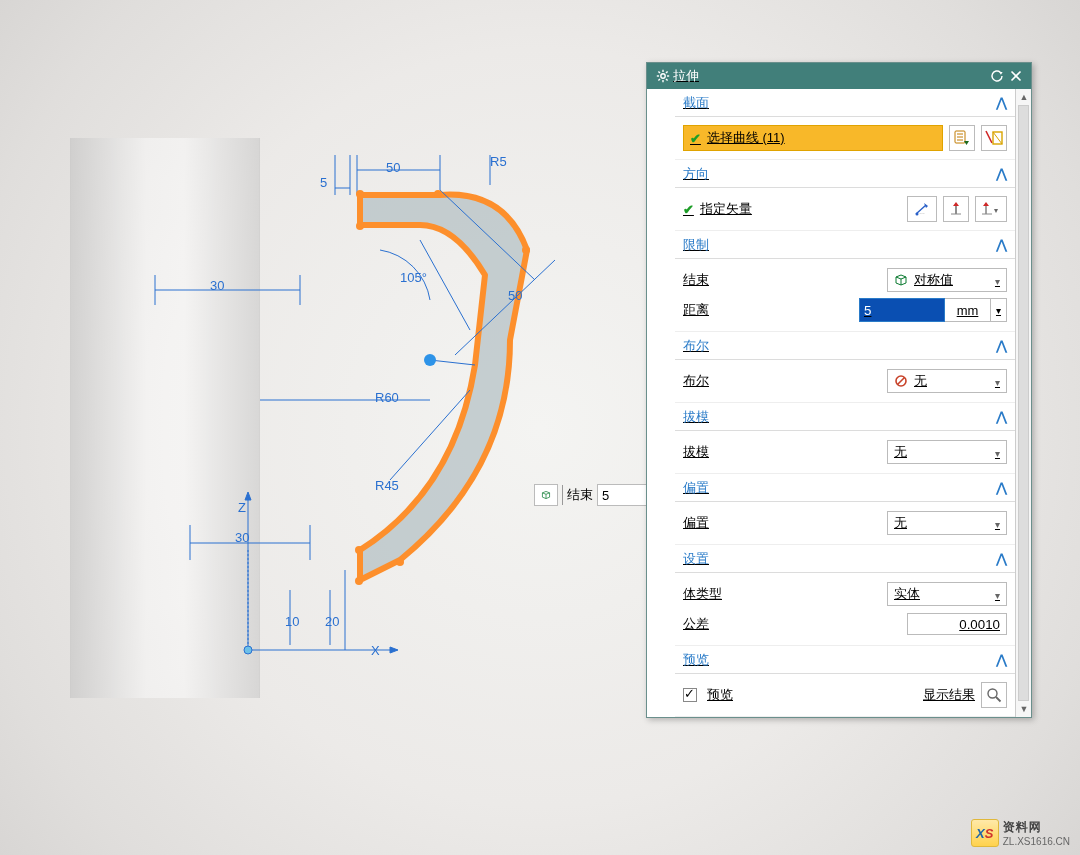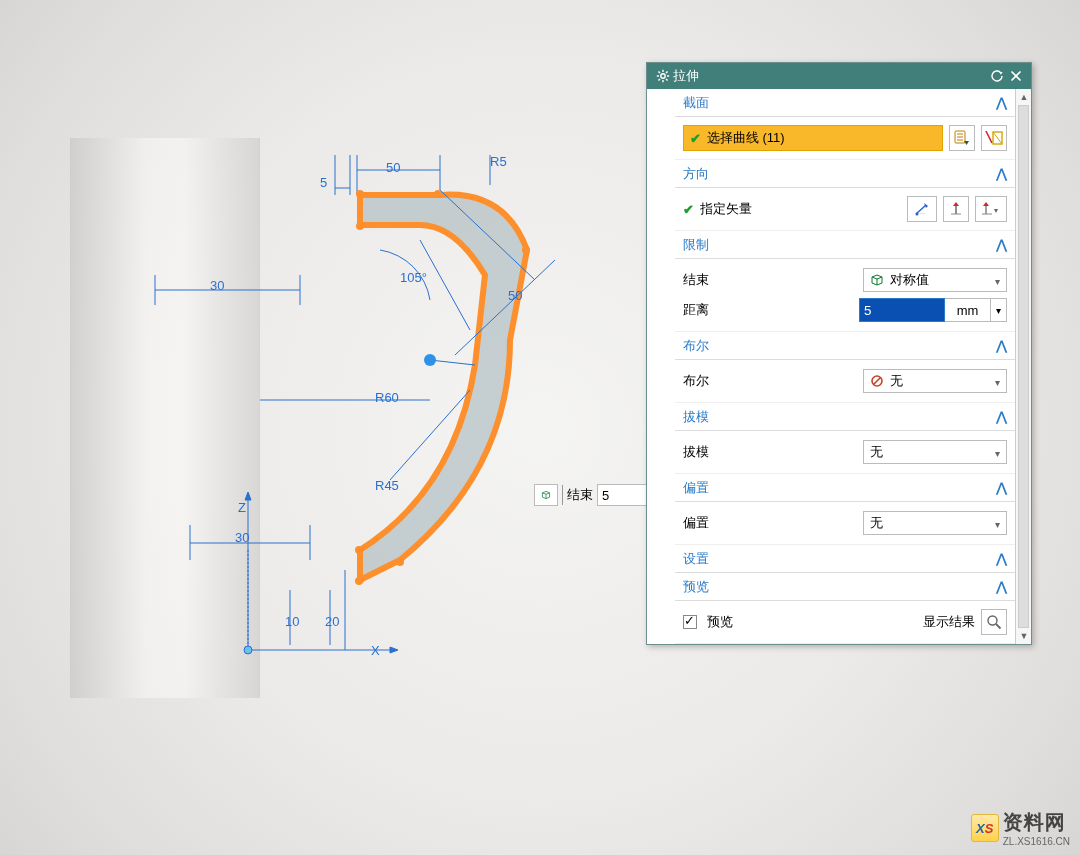--- a/index.html
+++ b/index.html
@@ -7,60 +7,60 @@
          width:1080px; height:855px; overflow:hidden;
          background:radial-gradient(circle at 50% 50%,#f4f4f2 0%,#eceae8 55%,#e0dedc 85%,#d8d6d4 100%); position:relative; }
   .sketch { position:absolute; left:90px; top:130px; }
   .label { position:absolute; color:#2a70d0; font-size:13px; font-family:Arial,sans-serif; }
   .handle { position:absolute; width:8px; height:8px; background:#fd8f2c; border-radius:50%; }
   .float-edit { position:absolute; left:534px; top:484px; display:flex; align-items:center; gap:4px; }
   .float-edit .sep { width:1px; height:20px; background:#999; }
   .float-edit button.icon { width:24px; height:22px; background:#fff; border:1px solid #bbb; display:flex; align-items:center; justify-content:center; font-size:11px; }
   .float-edit .lbl { font-size:13px; }
   .float-edit input.val { width:90px; height:22px; border:1px solid #bbb; padding:0 4px; font-size:13px; background:#fff; }
-  .panel { position:absolute; left:646px; top:62px; width:386px; background:#fff; border:1px solid #6a8f8c; box-shadow:2px 2px 6px rgba(0,0,0,.25); }
+  .panel { position:absolute; left:646px; top:62px; width:386px; background:#fff; border:1px solid #6a8f8c; box-shadow:2px 2px 6px rgba(0,0,0,.25);text-decoration:underline; }
   .panel-title { background:#417f7a; color:#fff; height:26px; display:flex; align-items:center; padding:0 6px; }
   .panel-title span.t { flex:1; font-size:13px; }
   .panel-title .ticon { margin:0 3px; cursor:pointer; display:inline-flex; }
   .panel-body { display:flex;margin-left:28px; }
   .panel-content { flex:1; max-height:720px; overflow:hidden; }
   .panel-scroll { width:16px; border-left:1px solid #ccc; background:#f6f6f6; position:relative; }
   .panel-scroll .up, .panel-scroll .down { position:absolute; left:0; width:16px; height:16px;
     display:flex; align-items:center; justify-content:center; font-size:9px; color:#666; }
   .panel-scroll .up { top:0; } .panel-scroll .down { bottom:0; }
   .panel-scroll .thumb { position:absolute; top:16px; bottom:16px; left:2px; right:2px; background:#ddd; border:1px solid #ccc; }
   .sec-header { height:28px; display:flex; align-items:center; justify-content:space-between; padding:0 8px;
                 color:#2a7bc8; border-bottom:1px solid #dcdcdc; cursor:pointer; }
   .chev { font-weight:bold; color:#2a7bc8; }
   .sec-body { padding:6px 8px; border-bottom:1px solid #eee; }
   .row { display:flex; align-items:center; height:30px; gap:6px; }
   .row-label { width:90px; }
   .spacer { flex:1; }
-  .select { height:24px; border:1px solid #bbb; background:#fff; width:144px; display:flex; align-items:center; padding:0 6px; gap:2px; justify-content:space-between; }
+  .select { height:24px; border:1px solid #bbb; background:#fff; width:120px; display:flex; align-items:center; padding:0 6px; gap:2px; justify-content:space-between; }
   .select .caret::after { content:"▾"; font-size:10px; color:#666; }
   .input-dist { display:flex; height:24px; width:148px; }
   .input-dist input { flex:1; width:70px; border:1px solid #2a7bc8; background:#0a4fb2; color:#fff; padding:0 4px; }
   .input-dist .unit { width:46px; border:1px solid #bbb; border-left:none; text-align:center; display:flex; align-items:center; justify-content:center; background:#fff; }
   .input-dist .caret2 { width:16px; border:1px solid #bbb; border-left:none; display:flex; align-items:center; justify-content:center; font-size:10px; background:#fff; }
   .checkbox { display:inline-block; width:14px; height:14px; border:1px solid #888; margin-right:4px; position:relative; background:#fff; }
   .checkbox.checked::after { content:"✓"; position:absolute; top:-3px; left:0; font-size:13px; }
   .curve-row { display:flex; align-items:center; height:30px; gap:6px; }
   .curve-sel { flex:1; height:26px; background:#f8b829; border:1px solid #e0a300; display:flex; align-items:center; padding:0 6px; gap:6px; }
   .green-check { color:#1e9e28; font-weight:bold; }
   .small-btn { width:26px; height:26px; border:1px solid #bbb; background:#fff; display:flex; align-items:center; justify-content:center; }
   .tol-input { width:100px; height:22px; border:1px solid #bbb; text-align:right; padding:0 6px; background:#fff; }
   .footer { padding:6px 8px; display:flex; justify-content:flex-end; gap:8px; background:#fff; }
   .btn { height:26px; padding:0 10px; border:1px solid #8aa8b0; background:linear-gradient(#f6fafb,#daecef); cursor:pointer; color:#1f5560; }
   .btn.ok { border-color:#5f9da7; background:linear-gradient(#eaf5f7,#c2e2e6); }
   .watermark { position:absolute; right:10px; bottom:8px; display:flex; align-items:center; gap:4px; }
   .watermark .wm-box { width:28px; height:28px; background:linear-gradient(#ffe9a8,#ffd24d); border:1px solid #e0b83b; border-radius:3px; display:flex; align-items:center; justify-content:center; font-style:italic; font-weight:bold; font-size:13px; }
   .watermark .wm-box span:first-child { color:#1f66a8; }
   .watermark .wm-box span:last-child { color:#d0342c; }
   .watermark .wm-txt { text-align:left; }
-  .watermark .wm-txt .top { font-weight:bold; font-size:20px; color:#444; letter-spacing:1px;}
+  .watermark .wm-txt .top { font-weight:bold; font-size:12px; color:#444; letter-spacing:1px;}
   .watermark .wm-txt .bot { font-size:10px; color:#666; }
   .cylinder { position:absolute; left:70px; top:138px; width:190px; height:560px;
               background:linear-gradient(90deg,#c0c0c0,#fbfbfb 40%,#fdfdfd 60%,#c4c4c4);
               border-left:1px solid #bbb; border-right:1px solid #bbb; opacity:0.5; }
 </style>
 </head>
 <body>
 
 <div class="cylinder"></div>
 
@@ -325,20 +325,35 @@
             <span>无</span>
             <span class="caret"></span>
           </div>
         </div>
       </div>
 
       <div class="sec-header">
         <span>设置</span>
         <span class="chev">⋀</span>
       </div>
+      <div class="sec-body">
+        <div class="row">
+          <span class="row-label">体类型</span>
+          <span class="spacer"></span>
+          <div class="select">
+            <span>实体</span>
+            <span class="caret"></span>
+          </div>
+        </div>
+        <div class="row">
+          <span class="row-label">公差</span>
+          <span class="spacer"></span>
+          <input class="tol-input" value="0.0010" style="">
+        </div>
+      </div>
 
       <div class="sec-header">
         <span>预览</span>
         <span class="chev">⋀</span>
       </div>
       <div class="sec-body">
         <div class="row">
           <span class="checkbox checked"></span>
           <span>预览</span>
           <span class="spacer"></span>

